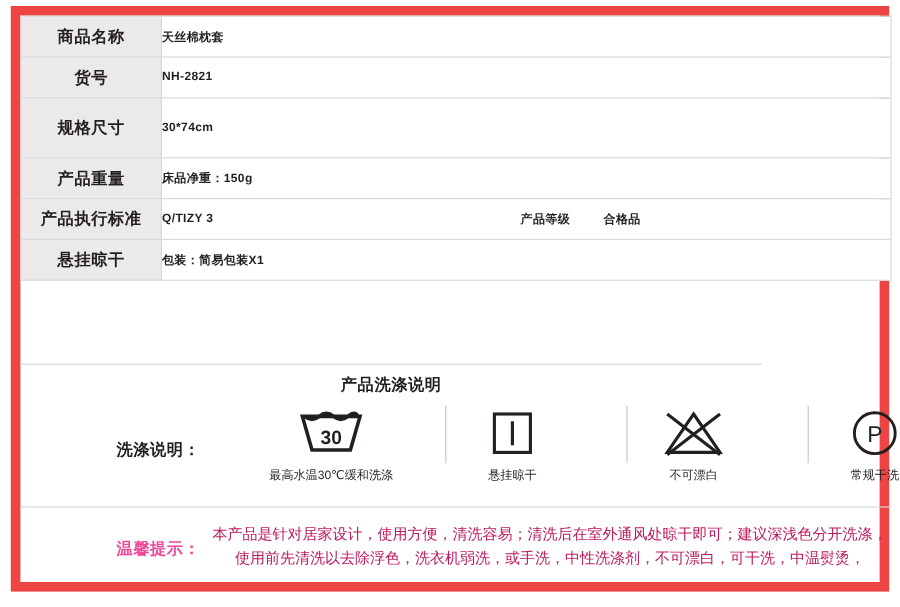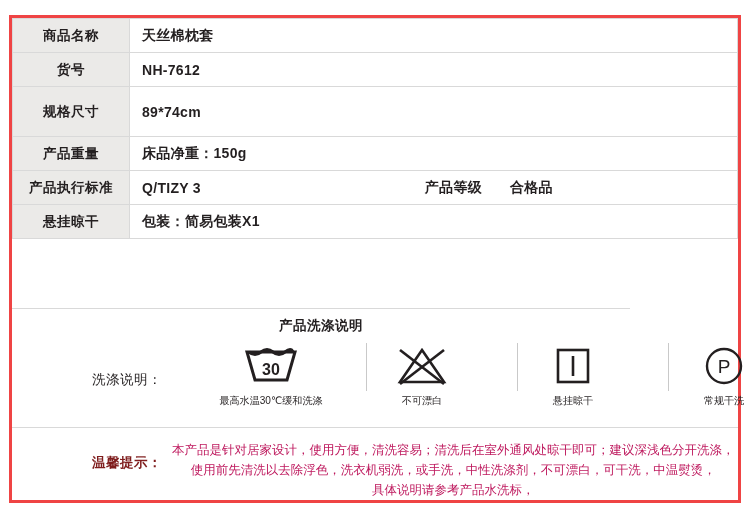--- a/index.html
+++ b/index.html
@@ -14,24 +14,24 @@
     position: relative;
     width: 750px;
     height: 506px;
     background: #ffffff;
     box-sizing: border-box;
     overflow: hidden;
   }
   .outer-frame {
     position: absolute;
     left: 9px;
-    top: 15px;
+    top: 5px;
     width: 732px;
     height: 488px;
-    border: 3px solid #ef4444;
+    border: 8px solid #ef4444;
     box-sizing: border-box;
     background: #ffffff;
   }
   .spec-table {
     position: absolute;
     left: 0;
     top: 0;
     width: 726px;
     border-collapse: collapse;
     table-layout: fixed;
@@ -46,23 +46,22 @@
   td.label {
     width: 116px;
     background: #ebeae8;
     text-align: center;
     font-weight: bold;
     font-size: 13.5px;
     color: #231f20;
     letter-spacing: 0.5px;
   }
   td.value {
-    padding-left: 12px;
-    font-weight: bold;
-    font-size: 14px;
+    font-weight: bold;
+    font-size: 10px;
     background: #ffffff;
     letter-spacing: 0.3px;
   }
   .row-h1 { height: 34px; }
   .row-h2 { height: 50px; }
 
   .grade-wrap {
     display: flex;
     align-items: center;
     width: 100%;
@@ -104,21 +103,21 @@
     display: flex;
     align-items: flex-start;
     padding: 6px 0 0 0;
   }
   .wash-label {
     flex: 0 0 150px;
     text-align: right;
     padding-right: 14px;
     padding-top: 30px;
     font-size: 13.5px;
-    font-weight: normal;
+    font-weight: bold;
     color: #231f20;
     letter-spacing: 0.5px;
   }
   .icon-row {
     flex: 1 1 auto;
     display: flex;
     justify-content: flex-start;
     gap: 0px;
   }
   .icon-cell {
@@ -161,21 +160,21 @@
     display: flex;
     align-items: flex-start;
   }
   .tips-label {
     flex: 0 0 150px;
     text-align: right;
     padding-right: 10px;
     padding-top: 26px;
     font-size: 13.5px;
     font-weight: bold;
-    color: #7f1d1d;
+    color: #ec4899;
     letter-spacing: 0.5px;
   }
   .tips-text {
     flex: 1 1 auto;
     padding-top: 12px;
     padding-right: 14px;
     font-size: 12.5px;
     line-height: 20px;
     color: #be185d;
     text-align: center;
@@ -189,25 +188,25 @@
   <div class="outer-frame">
 
     <table class="spec-table">
       <tbody>
         <tr class="row-h1">
           <td class="label">商品名称</td>
           <td class="value">天丝棉枕套</td>
         </tr>
         <tr class="row-h1">
           <td class="label">货号</td>
-          <td class="value">NH-7612</td>
+          <td class="value">NH-2821</td>
         </tr>
         <tr class="row-h2">
           <td class="label">规格尺寸</td>
-          <td class="value">89*74cm</td>
+          <td class="value">30*74cm</td>
         </tr>
         <tr class="row-h1">
           <td class="label">产品重量</td>
           <td class="value">床品净重：150g</td>
         </tr>
         <tr class="row-h1">
           <td class="label">产品执行标准</td>
           <td class="value">
             <div class="grade-wrap">
               <span class="std-val">Q/TIZY 3</span>
@@ -236,38 +235,38 @@
                 <path d="M8 8 q6 5 12 0 q6 -5 12 0 q6 5 12 0 q6 -5 8 0" fill="none" stroke="#231f20" stroke-width="3"></path>
                 <text x="30" y="31" text-anchor="middle" font-family="Liberation Sans, sans-serif" font-size="16" font-weight="bold" fill="#231f20">30</text>
               </svg>
             </div>
             <div class="icon-cap">最高水温30℃缓和洗涤</div>
           </div>
 
           <div class="icon-cell">
             <div class="vsep"></div>
             <div class="icon-art">
+              <svg width="48" height="44" viewBox="0 0 48 44">
+                <rect x="9" y="6" width="30" height="32" fill="none" stroke="#231f20" stroke-width="2.6"></rect>
+                <line x1="24" y1="12" x2="24" y2="32" stroke="#231f20" stroke-width="2.6"></line>
+              </svg>
+            </div>
+            <div class="icon-cap">悬挂晾干</div>
+          </div>
+
+          <div class="icon-cell">
+            <div class="vsep"></div>
+            <div class="icon-art">
               <svg width="56" height="44" viewBox="0 0 56 44">
                 <path d="M28 6 L50 38 L6 38 Z" fill="none" stroke="#231f20" stroke-width="2.6"></path>
                 <line x1="6" y1="6" x2="50" y2="40" stroke="#231f20" stroke-width="2.6"></line>
                 <line x1="50" y1="6" x2="6" y2="40" stroke="#231f20" stroke-width="2.6"></line>
               </svg>
             </div>
             <div class="icon-cap">不可漂白</div>
-          </div>
-
-          <div class="icon-cell">
-            <div class="vsep"></div>
-            <div class="icon-art">
-              <svg width="48" height="44" viewBox="0 0 48 44">
-                <rect x="9" y="6" width="30" height="32" fill="none" stroke="#231f20" stroke-width="2.6"></rect>
-                <line x1="24" y1="12" x2="24" y2="32" stroke="#231f20" stroke-width="2.6"></line>
-              </svg>
-            </div>
-            <div class="icon-cap">悬挂晾干</div>
           </div>
 
 
           <div class="icon-cell">
             <div class="vsep"></div>
             <div class="icon-art">
               <svg width="48" height="46" viewBox="0 0 48 46">
                 <circle cx="24" cy="23" r="17" fill="none" stroke="#231f20" stroke-width="2.4"></circle>
                 <text x="24" y="30" text-anchor="middle" font-family="Liberation Sans, sans-serif" font-size="19" fill="#231f20">P</text>
               </svg>
@@ -277,18 +276,17 @@
 
         </div>
       </div>
     </div>
 
     <div class="tips-section">
       <div class="tips-label">温馨提示：</div>
       <div class="tips-text">
         <div>本产品是针对居家设计，使用方便，清洗容易；清洗后在室外通风处晾干即可；建议深浅色分开洗涤，</div>
         <div>使用前先清洗以去除浮色，洗衣机弱洗，或手洗，中性洗涤剂，不可漂白，可干洗，中温熨烫，</div>
-        <div>具体说明请参考产品水洗标，</div>
       </div>
     </div>
 
   </div>
 </div>
 
 </body></html>

